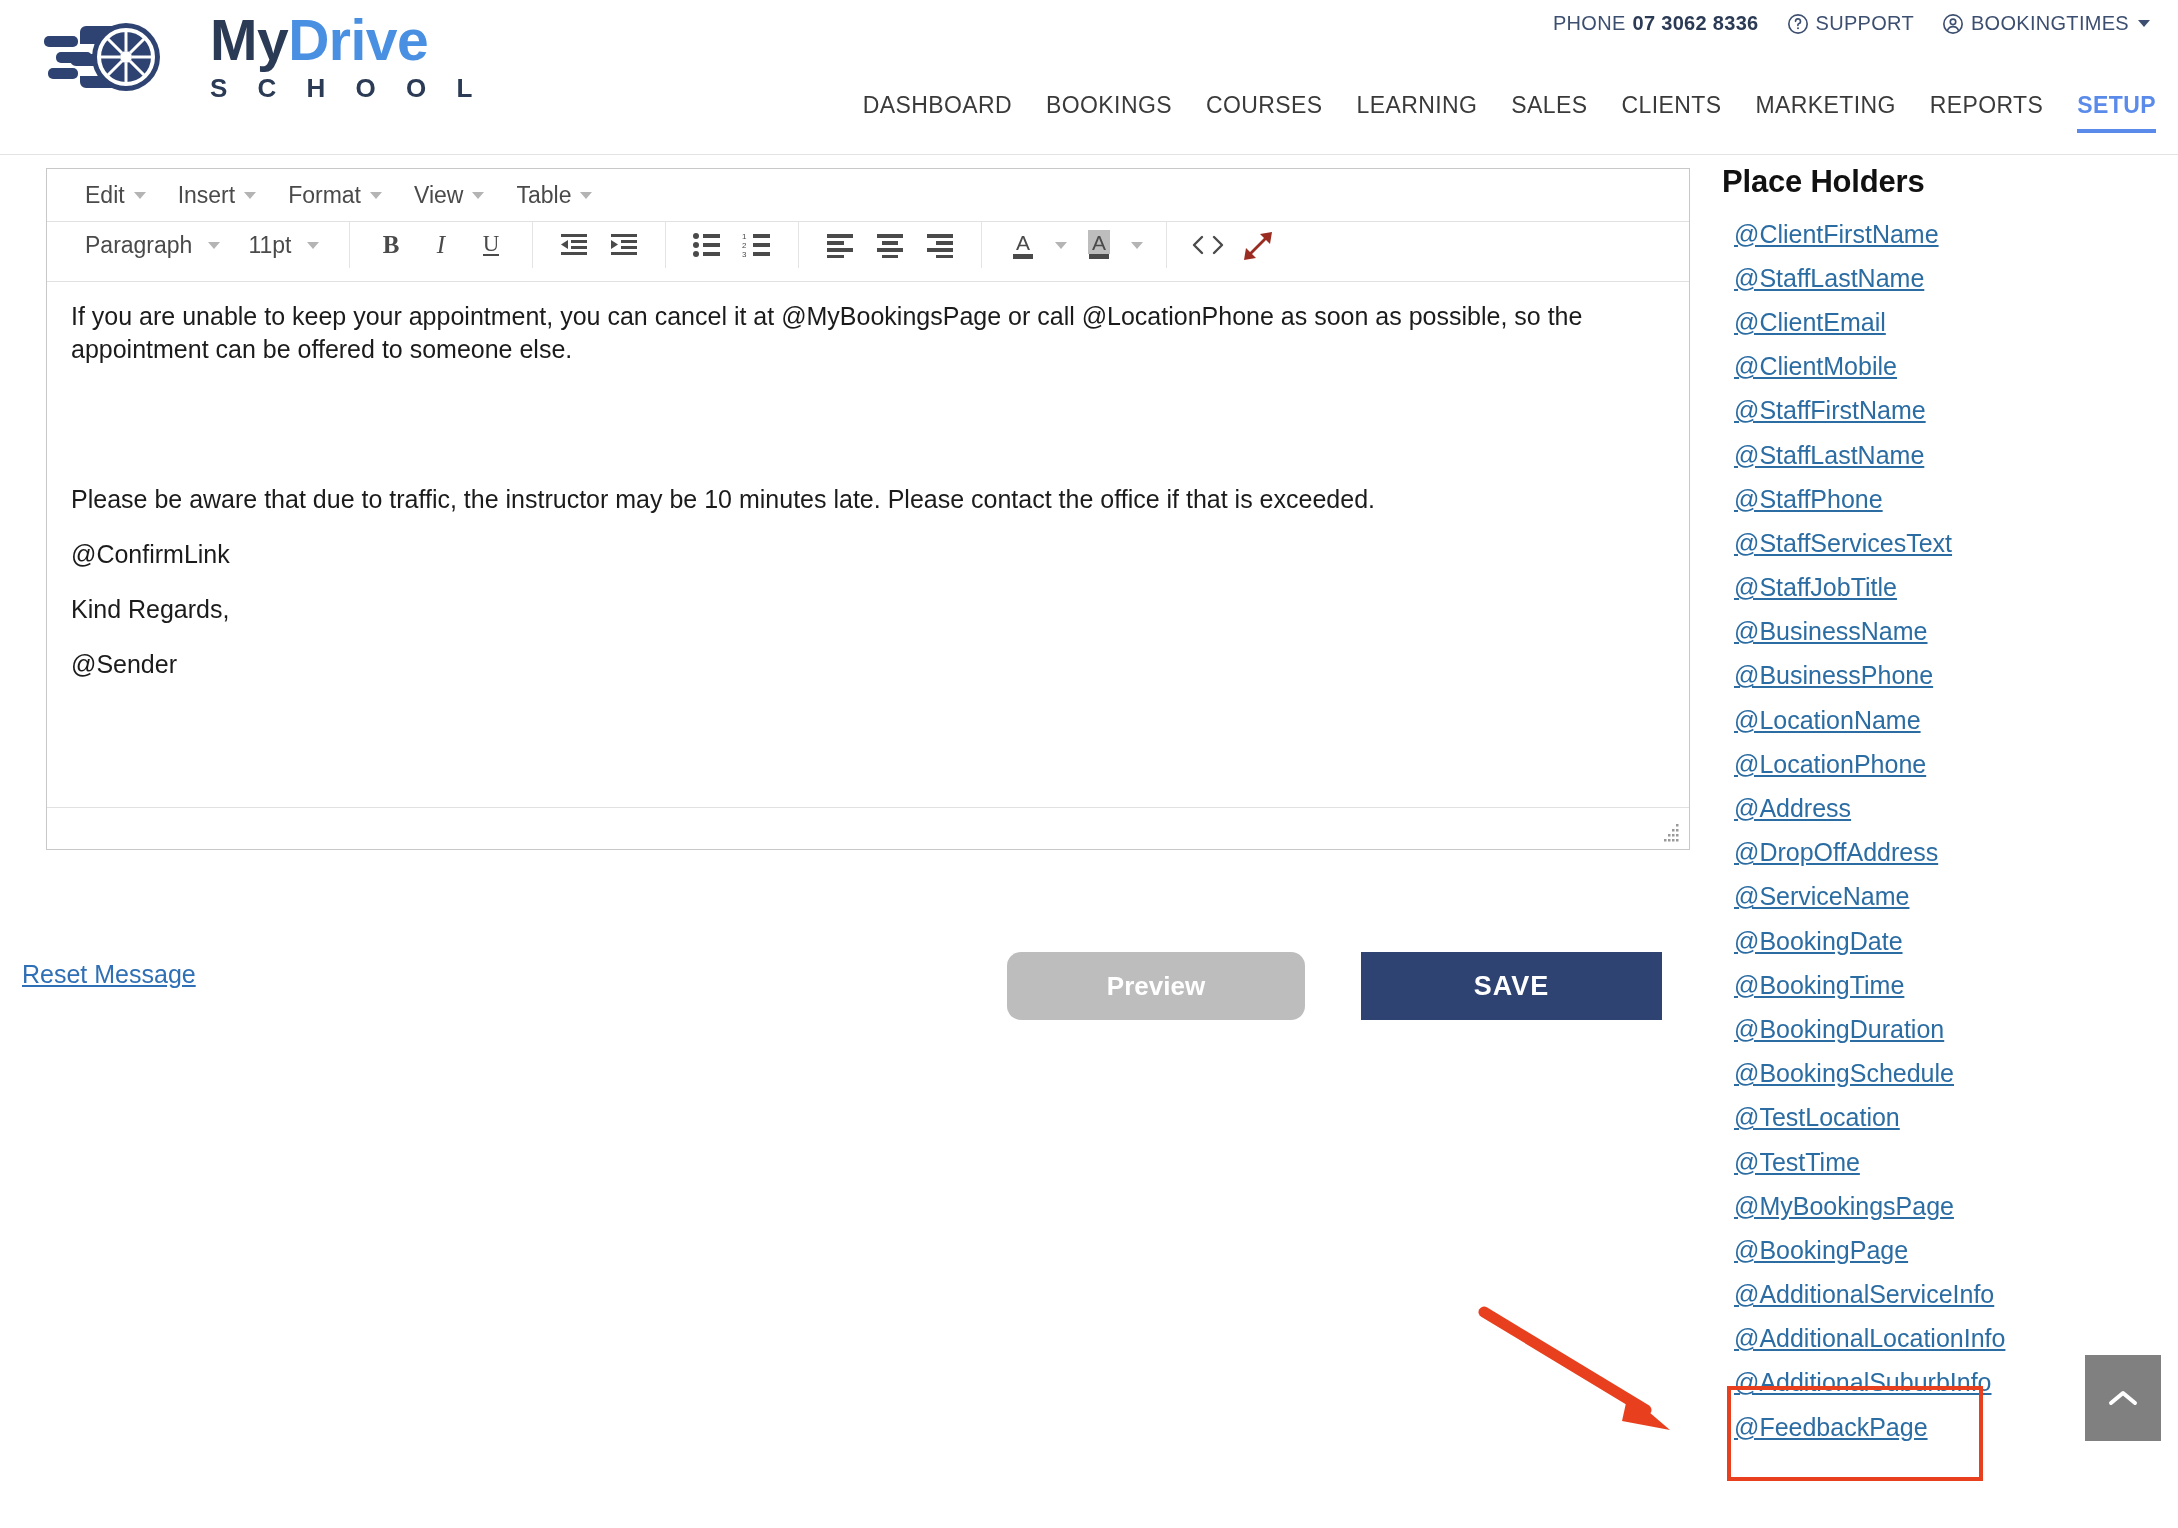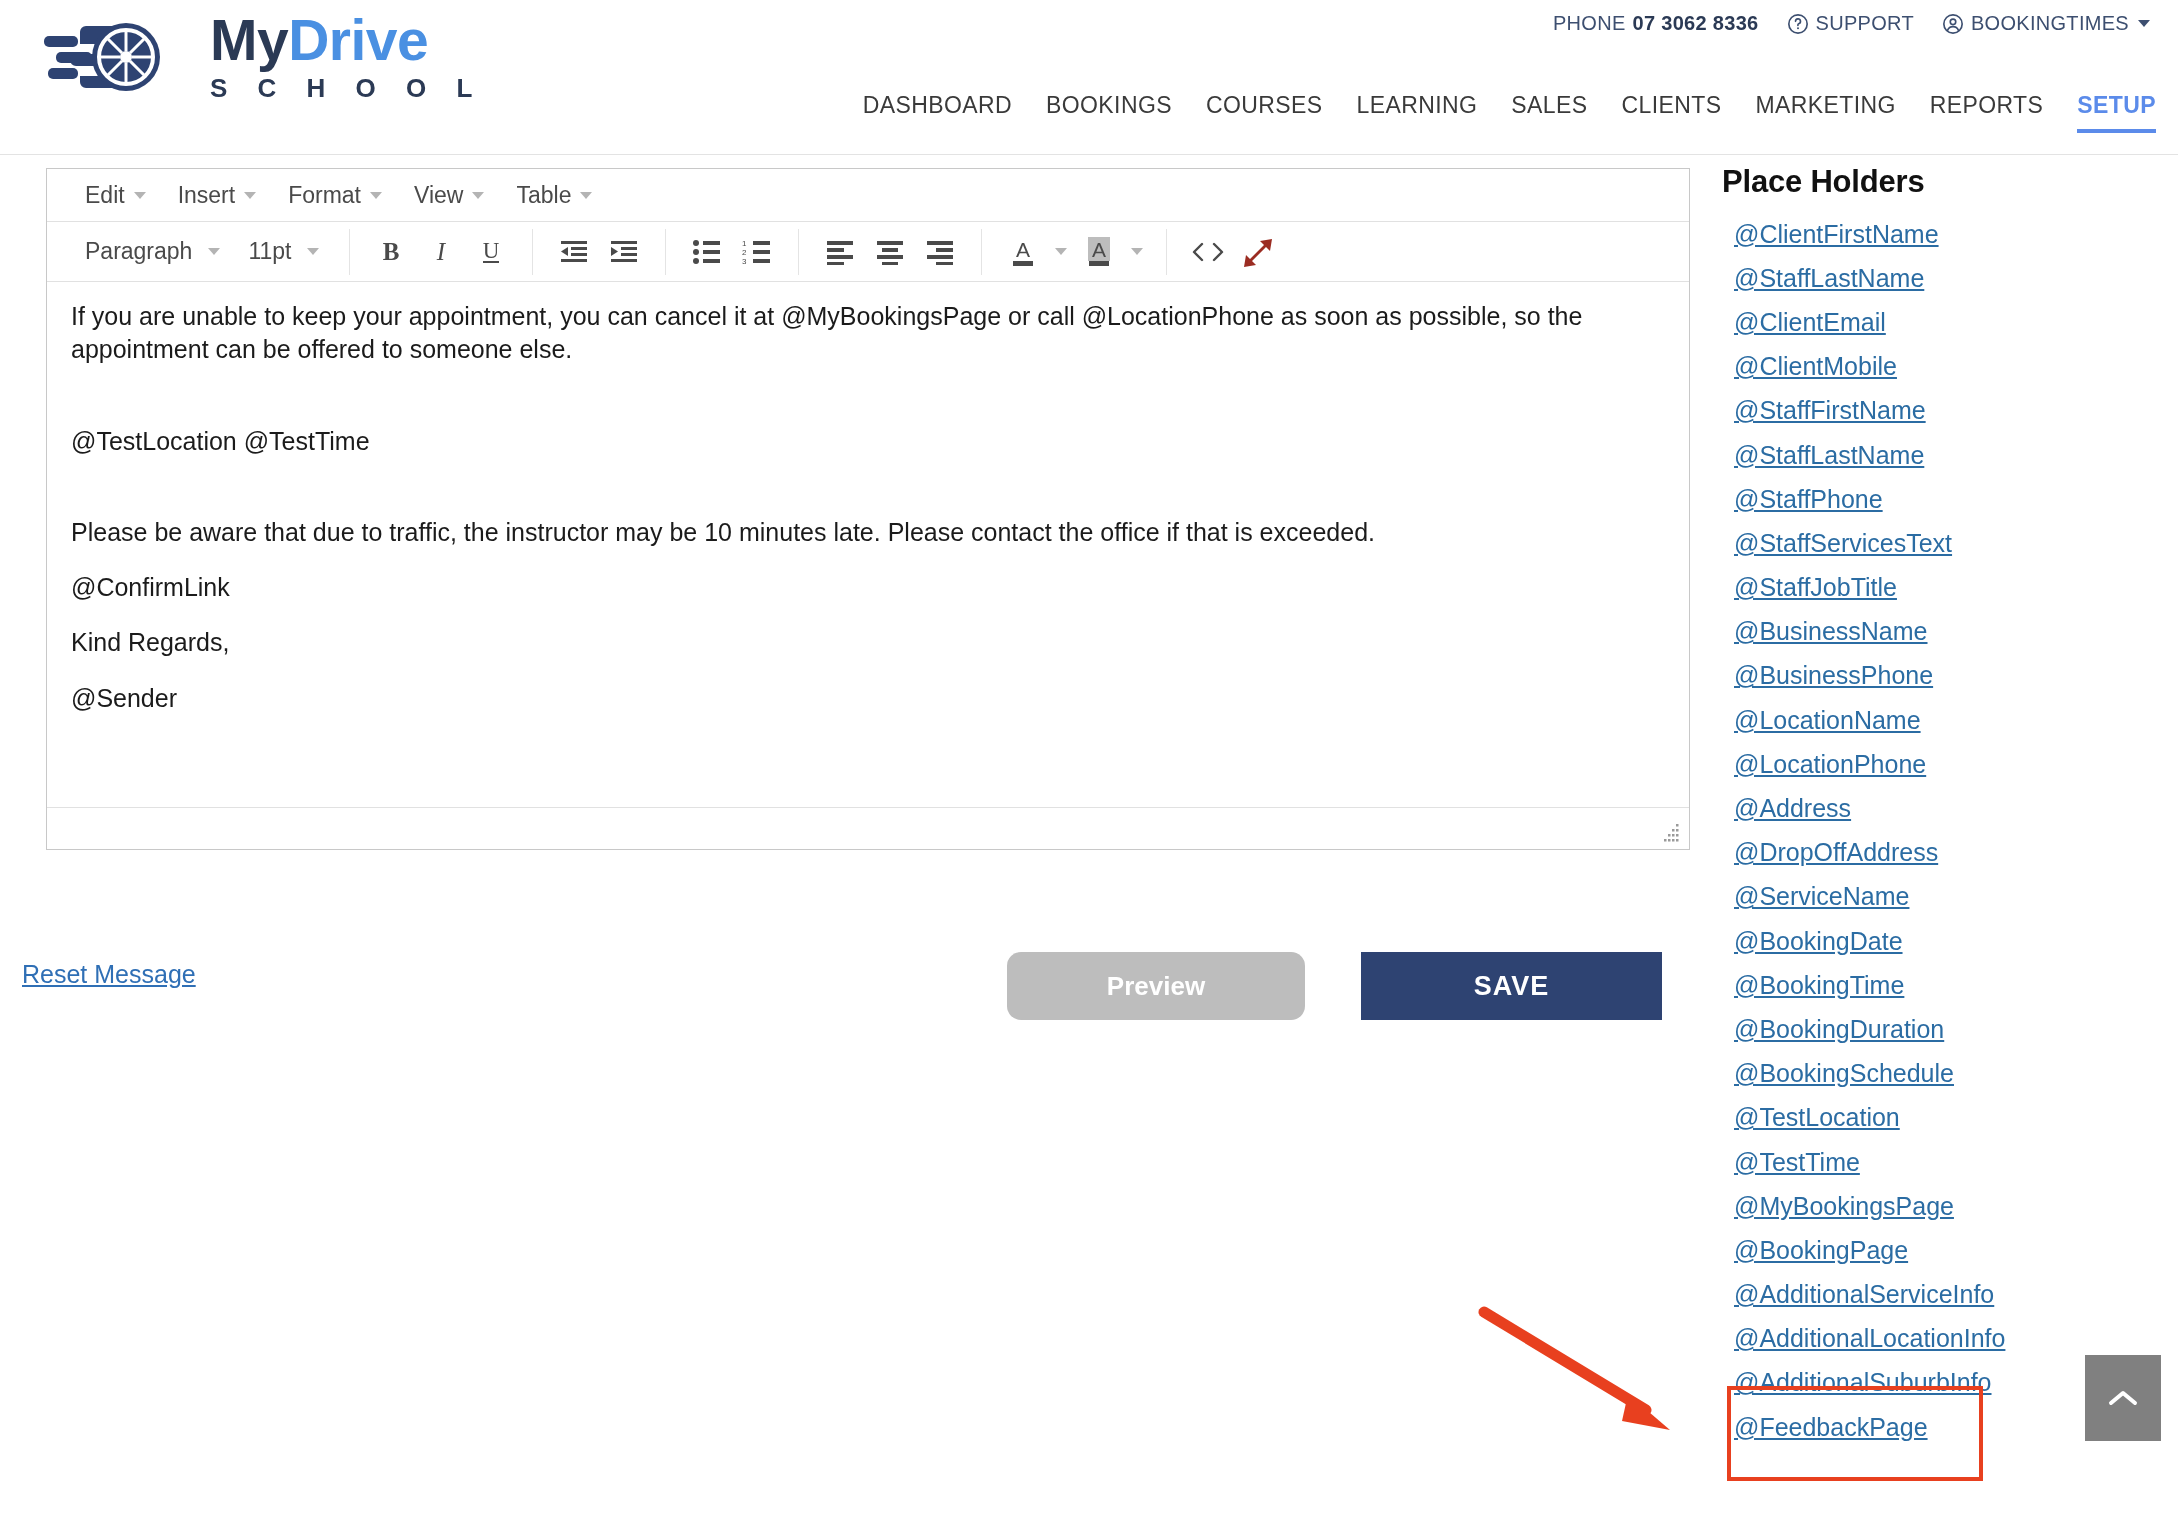--- a/index.html
+++ b/index.html
@@ -38,21 +38,21 @@
 
   .header-rule { position:absolute; left:0; right:0; top:154px; height:1px; background:#e3e3e3; }
 
   
   .editor { position:absolute; left: 26px; top: 168px; width: 1644px; height: 682px;
             border:1px solid #c8c8c8; background:#fff; display:flex; flex-direction:column;margin-left:20px; }
   .menubar { height: 53px; border-bottom:1px solid #e1e1e1; display:flex; align-items:center; padding-left: 22px; gap: 0; }
   .menu-btn { display:flex; align-items:center; gap:9px; padding: 0 16px; height: 40px; font-size: 23px; color:#4a4a4a; }
   .mini-caret { width:0;height:0;border-left:6px solid transparent;border-right:6px solid transparent;border-top:7px solid #b4b4b4; }
 
-  .toolbar { height: 60px; border-bottom:1px solid #e1e1e1; display:flex; align-items:center; padding-left: 14px; }
+  .toolbar { height: 60px; border-bottom:1px solid #e1e1e1; display:flex; padding-left: 14px; }
   .tgroup { display:flex; align-items:center; height:46px; padding: 0 10px; }
   .tdiv { width:1px; height:46px; background:#e4e4e4; margin: 0 6px; }
   .sel-btn { display:flex; align-items:center; gap:16px; padding: 0 14px; height:44px; font-size: 23px; color:#4a4a4a; }
   .tbtn { width: 50px; height: 46px; display:flex; align-items:center; justify-content:center; color:#4a4a4a; }
   .tbtn svg { display:block; }
   .splitcaret { width: 26px; height:46px; display:flex; align-items:center; justify-content:center; }
 
   .edit-area { flex:1; padding: 18px 24px 0 24px; overflow:hidden; position:relative; }
   .edit-area p { margin: 0 0 0 0; font-size: 25px; color:#1b1b1b; line-height: 1.33; font-family: "Liberation Sans", sans-serif; }
   .spacer-lg { height: 58px; }
@@ -339,21 +339,20 @@
               <path d="M30 2 L18 4 L22 8 L8 22 L4 18 L2 30 L14 28 L10 24 L24 10 L28 14 Z"></path>
             </g>
           </svg>
         </span>
       </div>
     </div>
 
     <div class="edit-area">
       <p>If you are unable to keep your appointment, you can cancel it at @MyBookingsPage or call @LocationPhone as soon as possible, so the appointment can be offered to someone else.</p>
       <div class="spacer-lg"></div>
-      <p>@TestLocation @TestTime</p>
       <div class="spacer-lg"></div>
       <p>Please be aware that due to traffic, the instructor may be 10 minutes late. Please contact the office if that is exceeded.</p>
       <div class="spacer-sm"></div>
       <p>@ConfirmLink</p>
       <div class="spacer-sm"></div>
       <p>Kind Regards,</p>
       <div class="spacer-sm"></div>
       <p>@Sender</p>
     </div>
 

